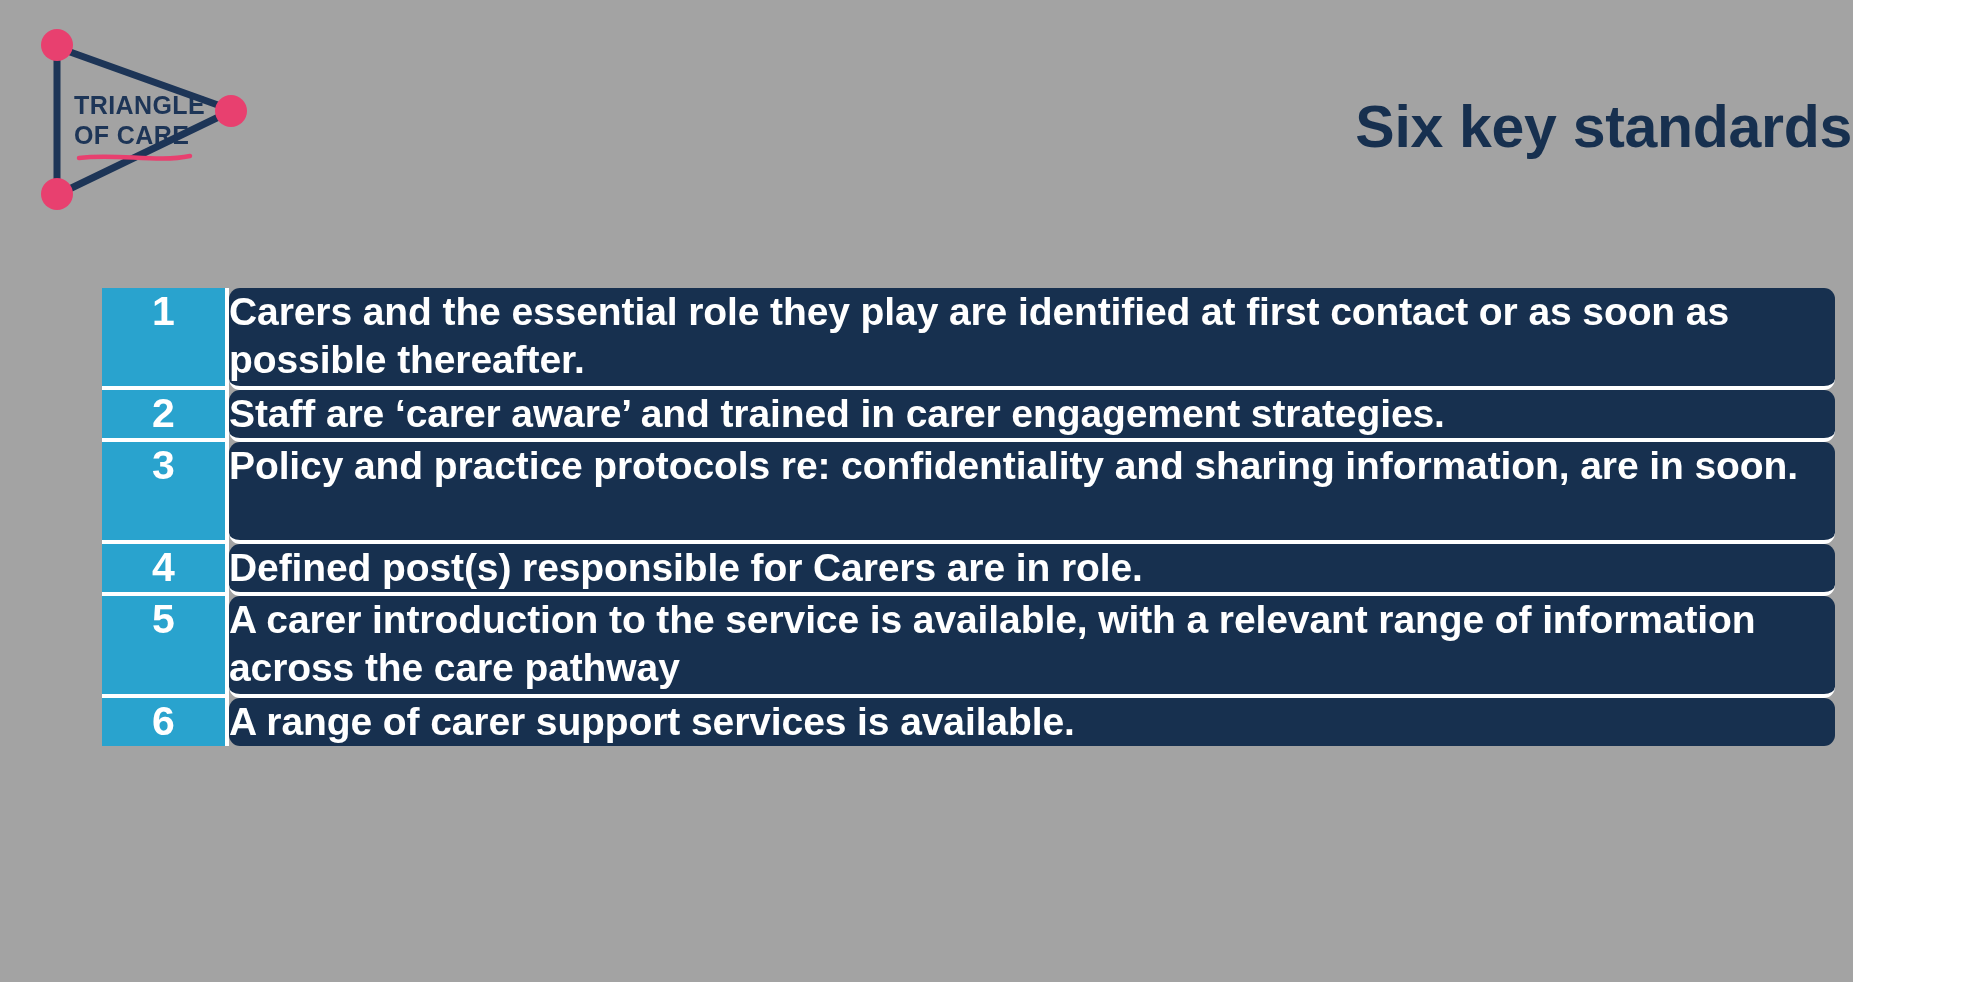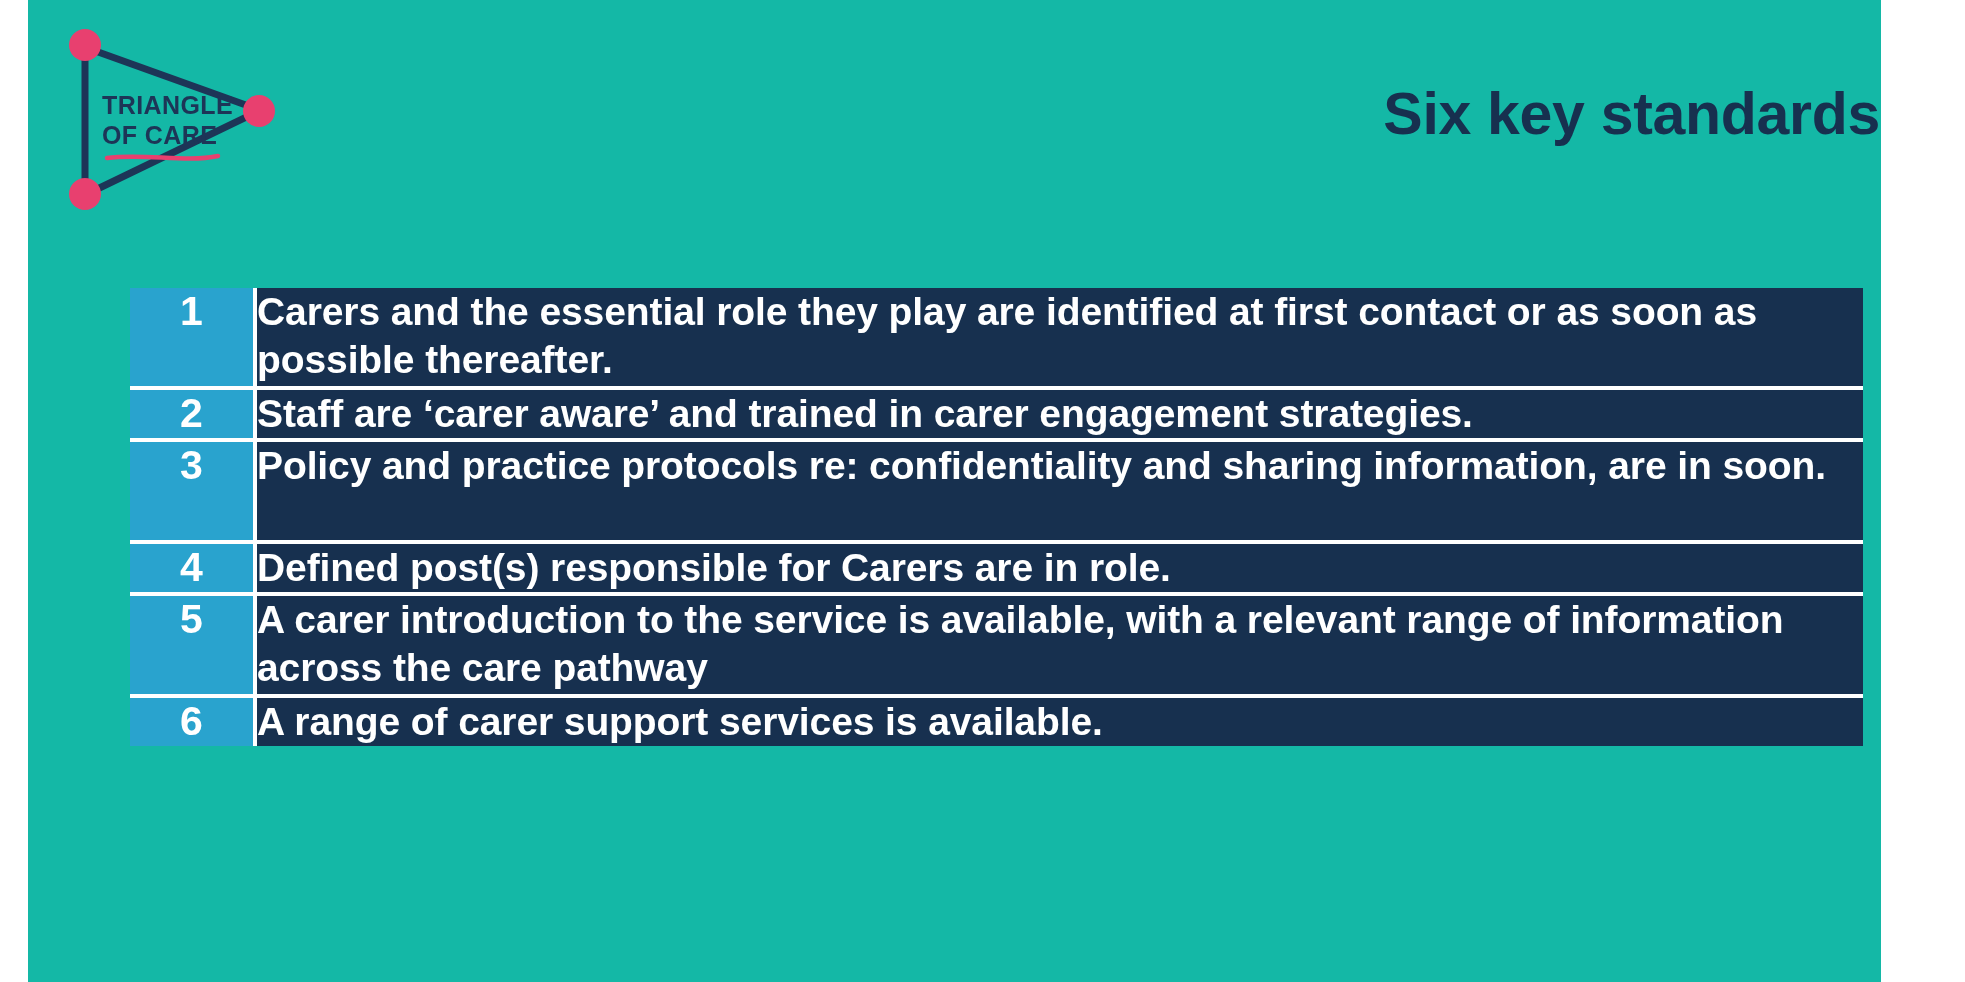--- a/index.html
+++ b/index.html
@@ -13,43 +13,42 @@
     height: 982px;
     overflow: hidden;
     font-family: "Liberation Sans", sans-serif;
     -webkit-font-smoothing: antialiased;
   }
 
   #slide {
     position: relative;
     width: 1853px;
     height: 982px;
-    background: #14b8a6;
-    margin-left: 28px;
+    background: #a3a3a3;
   }
 
   
   #logo {
     position: absolute;
     left: 22px;
     top: 22px;
     width: 260px;
     height: 195px;
   }
   #logo svg {
     display: block;
     width: 260px;
     height: 195px;
   }
 
   
   #title {
     position: absolute;
     left: 600px;
-    top: 83px;
+    top: 96px;
     width: 1252px;
     text-align: right;
     font-size: 59px;
     font-weight: bold;
     color: #17304f;
     letter-spacing: -0.3px;
     line-height: 1.08;
     white-space: nowrap;
   }
 
@@ -85,20 +84,21 @@
     border-right: 4px solid #ffffff;
   }
   td.text-cell {
     background: #17304f;
     color: #ffffff;
     font-size: 39px;
     font-weight: bold;
     line-height: 1.22;
     padding: 12px 18px 16px 31px;
     letter-spacing: -0.1px;
+    border-radius: 11px;
   }
 
   
   tr.tall td { height: 98px; }
   tr.short td { height: 48px; }
 </style>
 </head>
 <body>
 
 <div id="slide">

